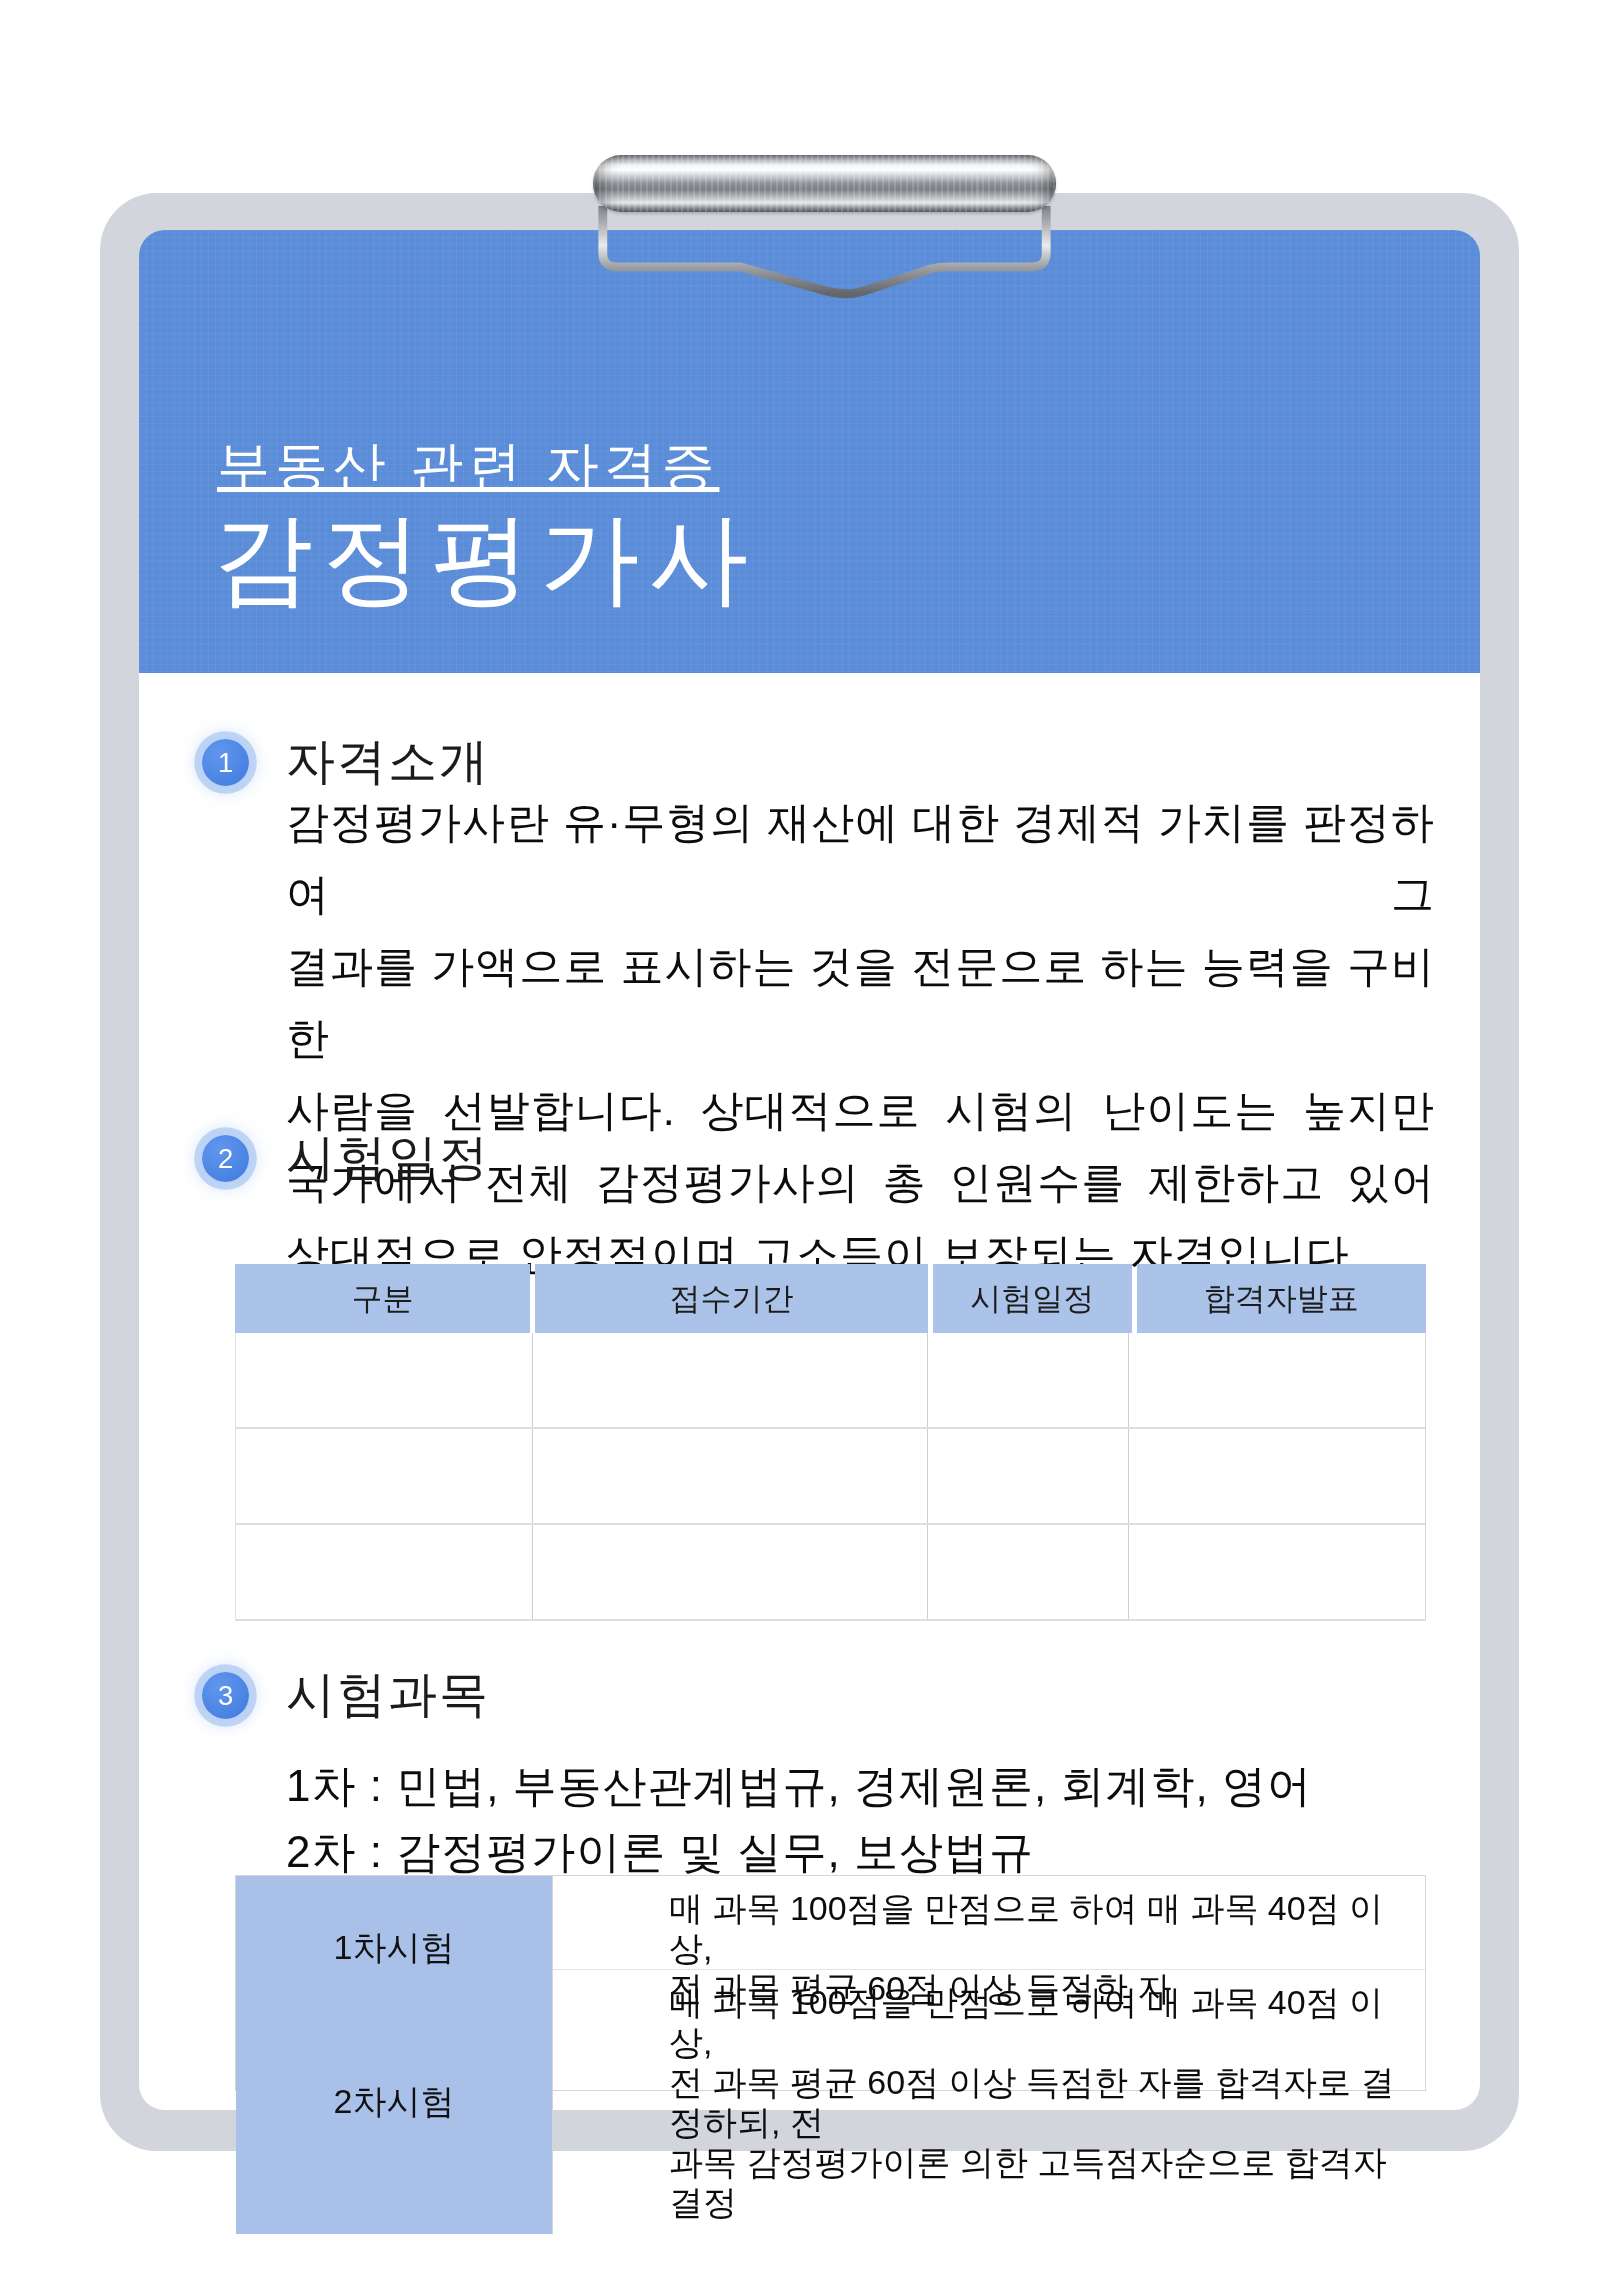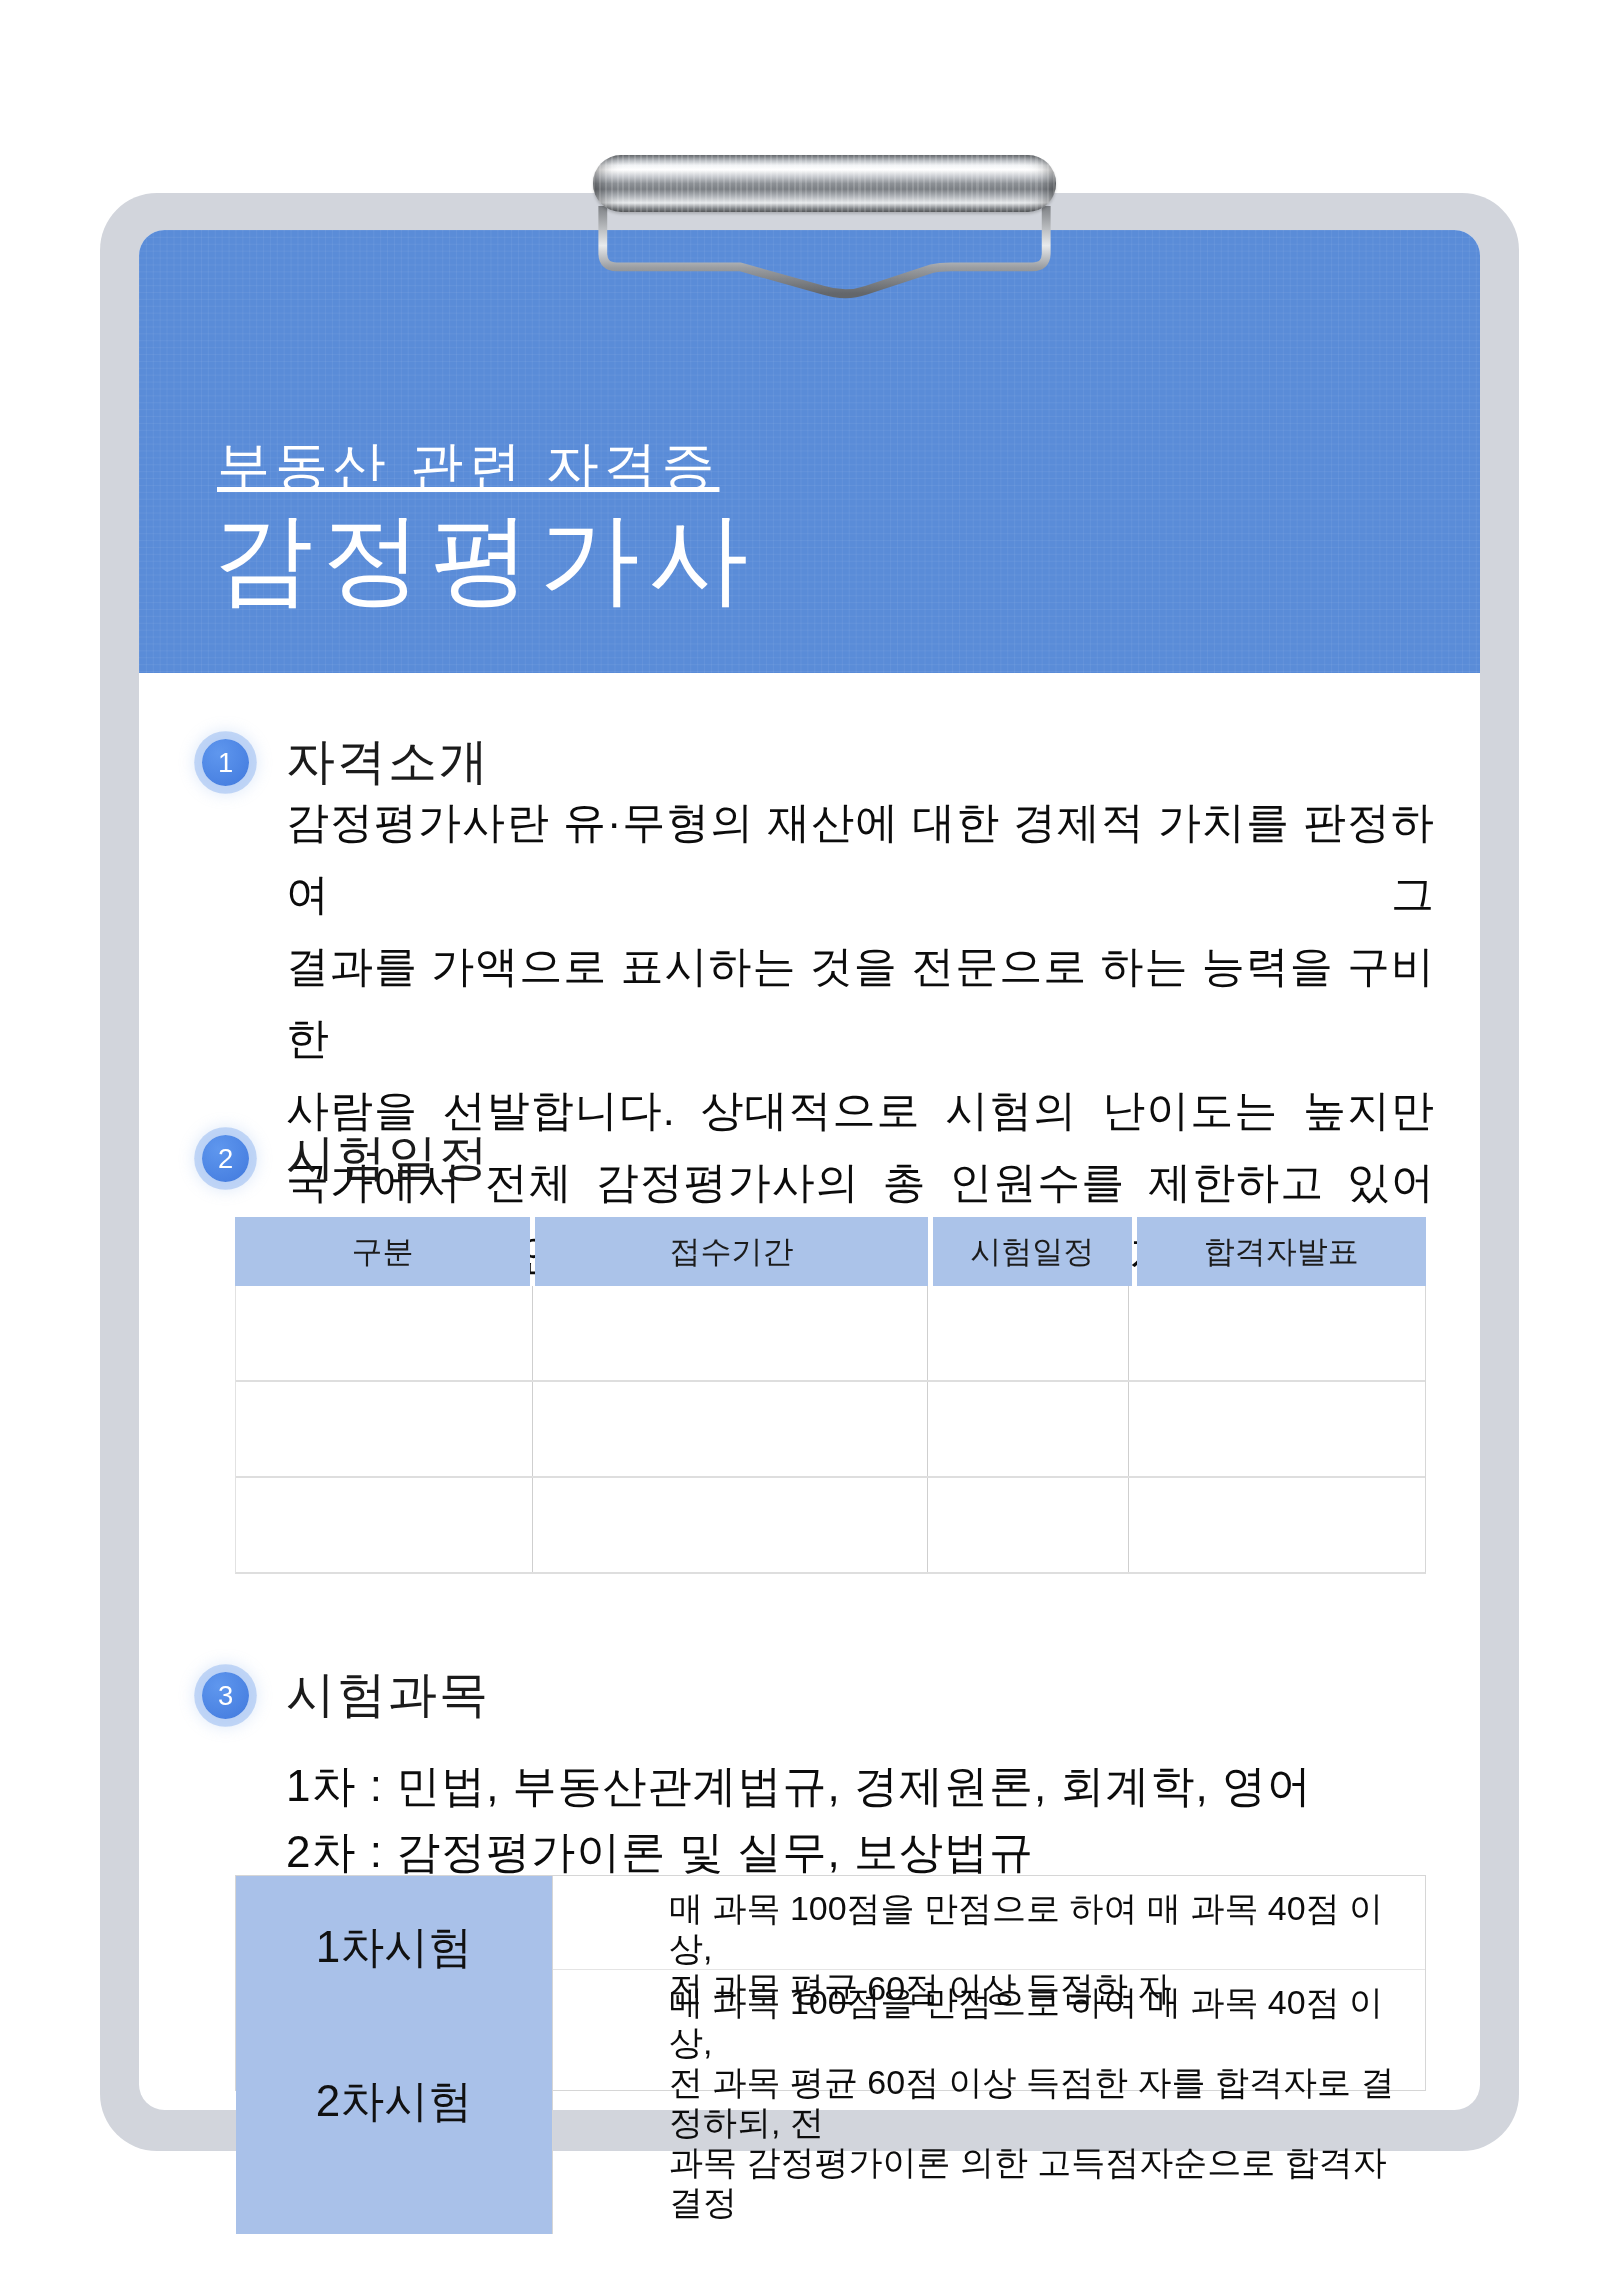--- a/index.html
+++ b/index.html
@@ -68,21 +68,21 @@
   
   .intro-par {
     position:absolute; left:286px; top:786px; width:1149px;
     font-size:43px; line-height:72px; color:#0c0c0c; letter-spacing:1px;
   }
   .jline { text-align:justify; text-align-last:justify; white-space:normal; }
   .jline.last { text-align-last:left; }
   
   .table1 { position:absolute; left:235px; top:1217px; width:1191px; }
   .t1-header {
-    display:grid; grid-template-columns:295px 393px 199px 1fr; gap:4.9px;
+    display:grid; grid-template-columns:295px 393px 199px 1fr; gap:4.9px;margin-top:47px;
   }
   .t1-header .hcell {
     background:#abc3e9; height:69px; line-height:69px; text-align:center;
     font-size:31px; color:#1c1c1c;
   }
   .t1-body {
     border-left:1px solid #e2e2e2; border-right:1px solid #d7d7d7;
     border-bottom:2.9px solid #dedede;
   }
   .t1-row {
@@ -99,21 +99,21 @@
   }
   
   .table2 {
     position:absolute; left:235px; top:1875px; width:1189px;
     border:1px solid #d6d6d6; background:#ffffff;
   }
   .t2-row { display:grid; grid-template-columns:316px 1fr; }
   .t2-row + .t2-row { border-top:4.9px solid #ffffff; }
   .t2-label {
     background:#a9c1e9; display:flex; align-items:center; justify-content:center;
-    font-size:44px; color:#111111;
+    font-size:34px; color:#111111;
   }
   .t2-desc {
     border-left:1px solid #d6d6d6; padding:11.8px 19.6px 11.8px 116px;
     display:flex; flex-direction:column; justify-content:flex-start;
     font-size:34px; line-height:40px; color:#0c0c0c;
   }
   .t2-row.r1 { height:93px; }
   .t2-row.r2 { height:120px; border-top:1px solid #e4e4e4; }
   .desc-line { display:block; }
 </style>

